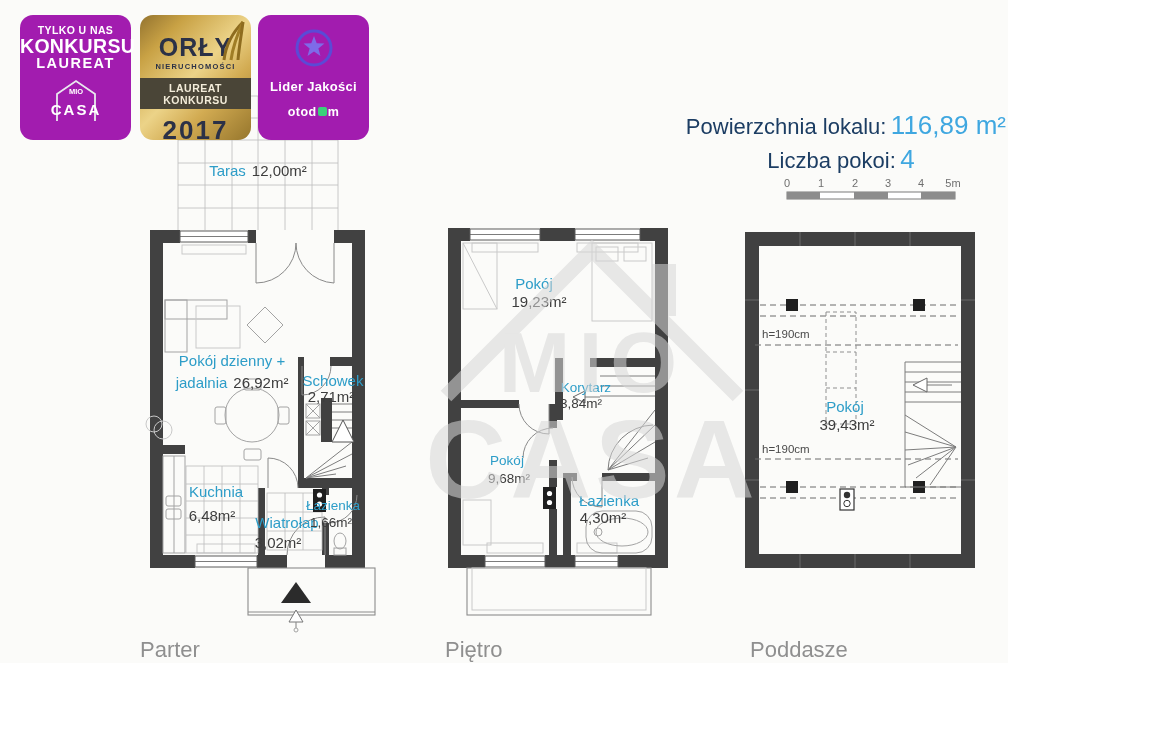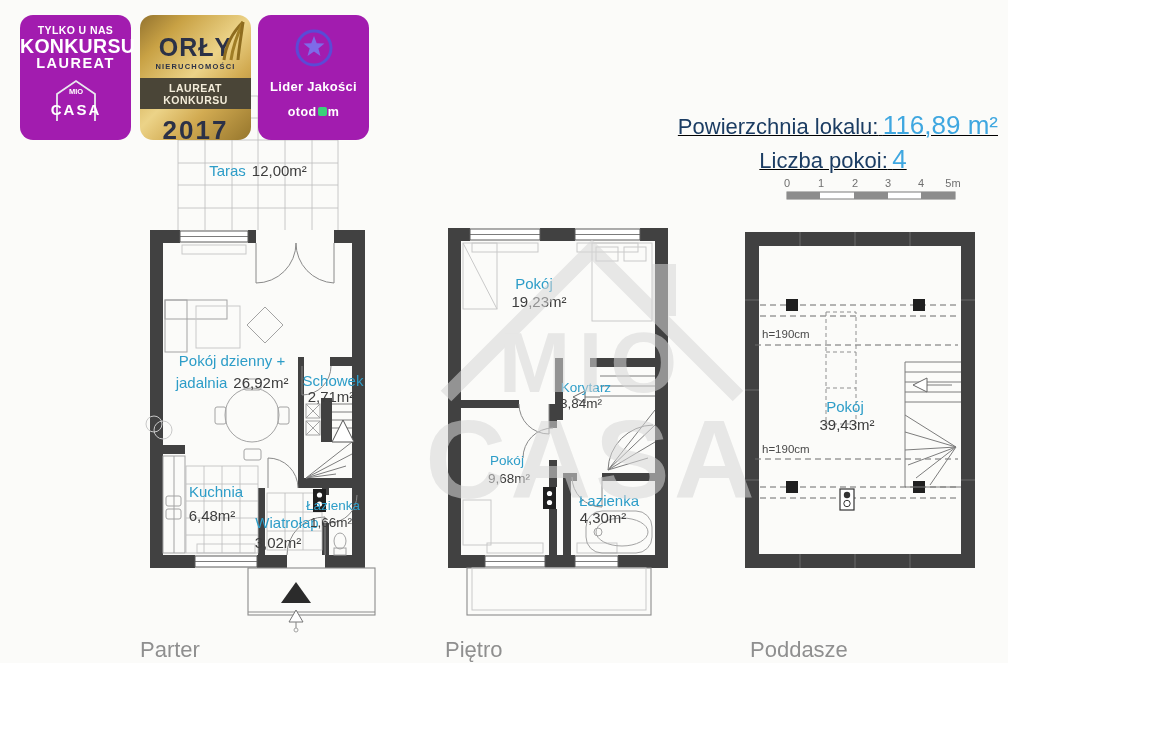--- a/index.html
+++ b/index.html
@@ -23,21 +23,21 @@
                text-align:center;padding:4px 17px 3px;letter-spacing:.5px;}
   .orly-year{font-size:26px;font-weight:800;color:#2b3147;text-align:center;margin-top:6px;letter-spacing:2px;}
   .feather{position:absolute;top:5px;right:5px;}
   .b3{left:258px;padding-top:11px;}
   .b3 svg{display:block;margin:0 auto;}
   .b3-title{color:#fff;font-weight:bold;font-size:13px;text-align:center;margin-top:9px;letter-spacing:.3px;}
   .otodom{text-align:center;margin-top:11px;color:#fff;font-weight:bold;font-size:12.5px;letter-spacing:.5px;}
   .oto-sq{display:inline-block;width:9px;height:9px;background:#3bd07a;border-radius:2px;margin:0 1px;}
 
   
-  .hdr{position:absolute;top:110px;right:172px;width:330px;text-align:right;z-index:2;text-decoration:underline;}
+  .hdr{position:absolute;top:110px;right:164px;width:330px;text-align:right;z-index:2;}
   .hrow1{white-space:nowrap;}
   .hrow2{white-space:nowrap;text-align:center;margin-top:3px;}
   .hlabel{font-size:22px;color:#1c3d63;}
   .hvalue{font-size:26px;color:#3fa7e0;}
 
   
   .wall{fill:#414141;}
   .win{fill:#ffffff;stroke:#5a5a5a;stroke-width:1;}
   .winline{stroke:#5a5a5a;stroke-width:.8;}
   .thin{stroke:#8c8c8c;stroke-width:1.1;fill:none;}

